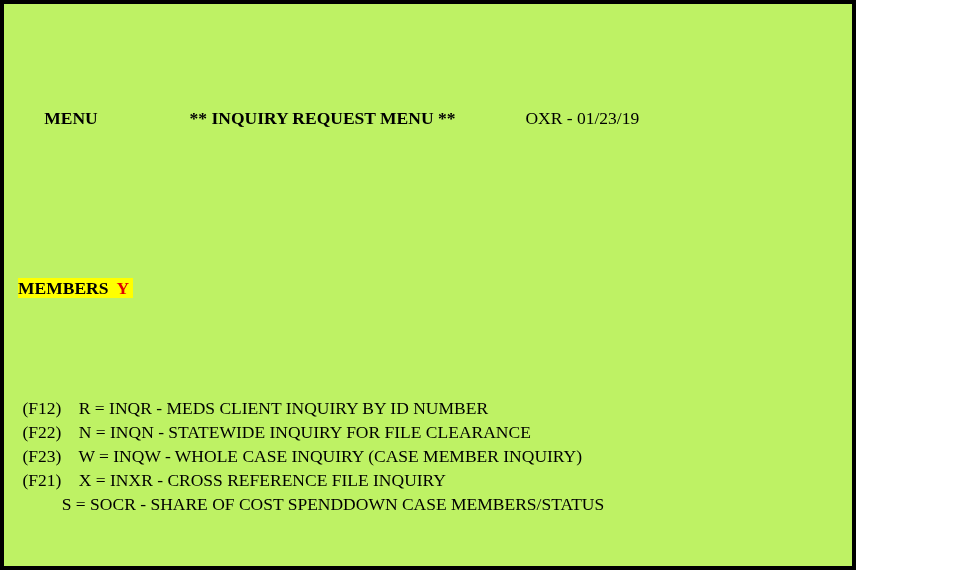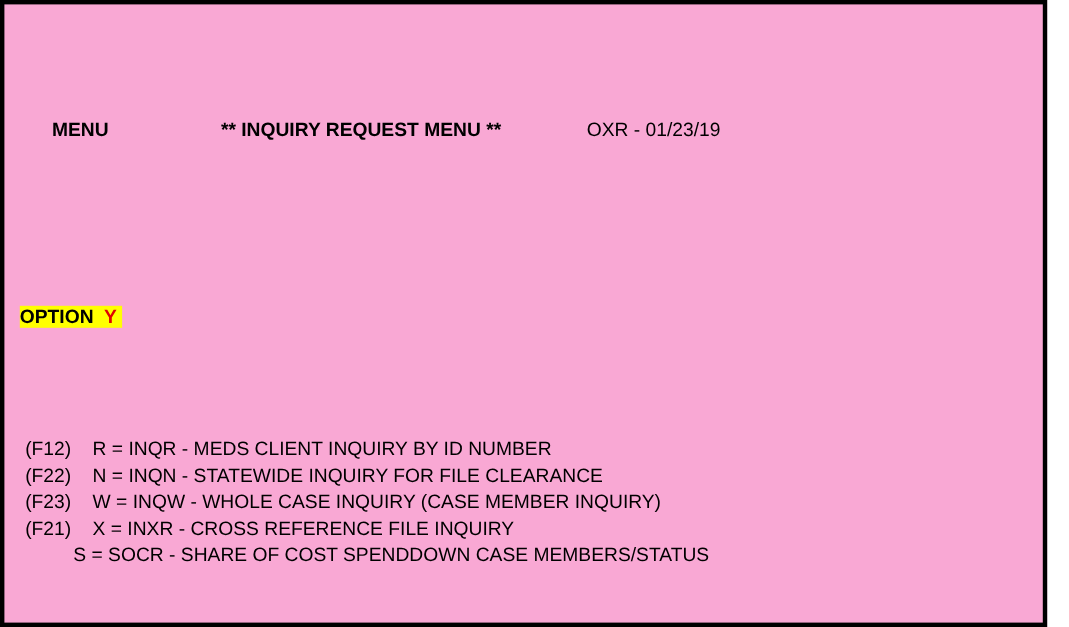--- a/index.html
+++ b/index.html
@@ -2,27 +2,27 @@
 <html><head>
 <meta charset="utf-8">
 <style>
   html, body {
     margin: 0;
     padding: 0;
     background: #ffffff;
   }
   #screen {
     position: relative;
-    width: 952px;
+    width: 856px;
     height: 570px;
     box-sizing: border-box;
     border: 4px solid #000000;
-    background: #f9a8d4;
+    background: #bef264;
     overflow: hidden;
-    font-family: Liberation Sans, sans-serif;
+    font-family: Liberation Serif, serif;
     font-size: 17.5px;
     line-height: 24px;
     color: #000000;
     -webkit-font-smoothing: none;
   }
   .term {
     position: absolute;
     top: 6px;
     left: 0;
     right: 0;
@@ -53,21 +53,21 @@
 <div id="screen">
 
   <div class="term">
 
     
     <div class="row hdr-row"><span class="bold">      </span><span class="bold">MENU                     ** INQUIRY REQUEST MENU **</span><span>                OXR - 01/23/19</span></div>
 
     
 
     
-    <div class="row"><span class="hl"><span>OPTION</span>  <span class="redkey">Y</span> </span></div>
+    <div class="row"><span class="hl"><span>MEMBERS</span>  <span class="redkey">Y</span> </span></div>
 
     
     <div id="menu-rows"><div class="row"><span> (F12)    </span><span>R</span><span> = INQR - MEDS CLIENT INQUIRY BY ID NUMBER</span></div><div class="row"><span> (F22)    </span><span>N</span><span> = INQN - STATEWIDE INQUIRY FOR FILE CLEARANCE</span></div><div class="row"><span> (F23)    </span><span>W</span><span> = INQW - WHOLE CASE INQUIRY (CASE MEMBER INQUIRY)</span></div><div class="row"><span> (F21)    </span><span>X</span><span> = INXR - CROSS REFERENCE FILE INQUIRY</span></div><div class="row"><span>          </span><span>S</span><span> = SOCR - SHARE OF COST SPENDDOWN CASE MEMBERS/STATUS</span></div></div>
 
     
     
 
     
     
 

